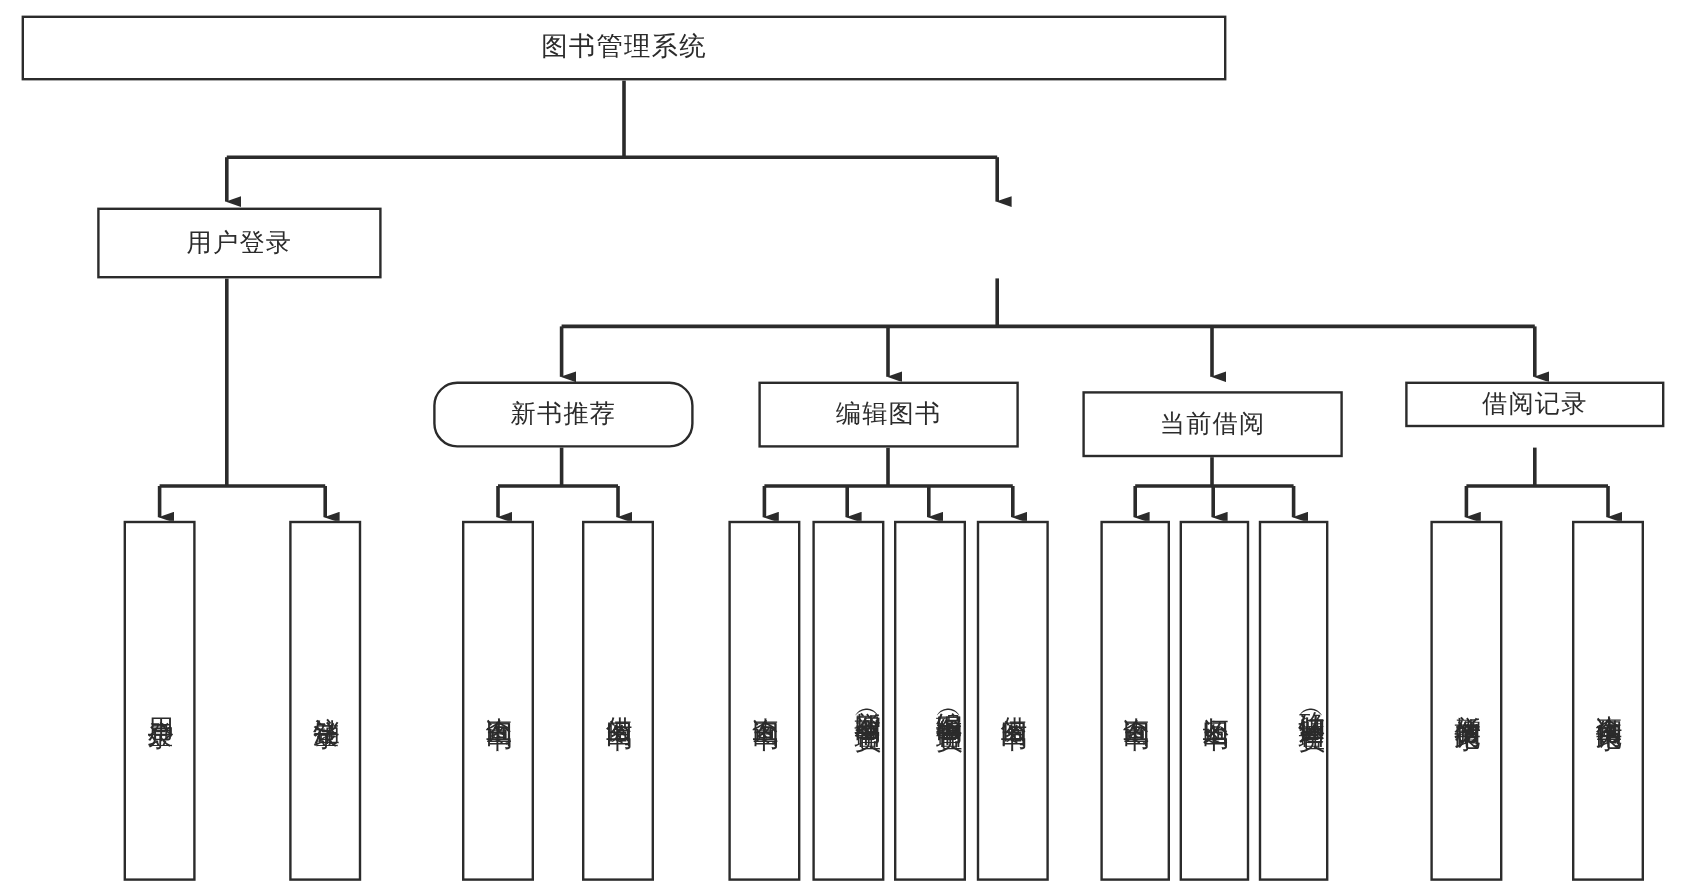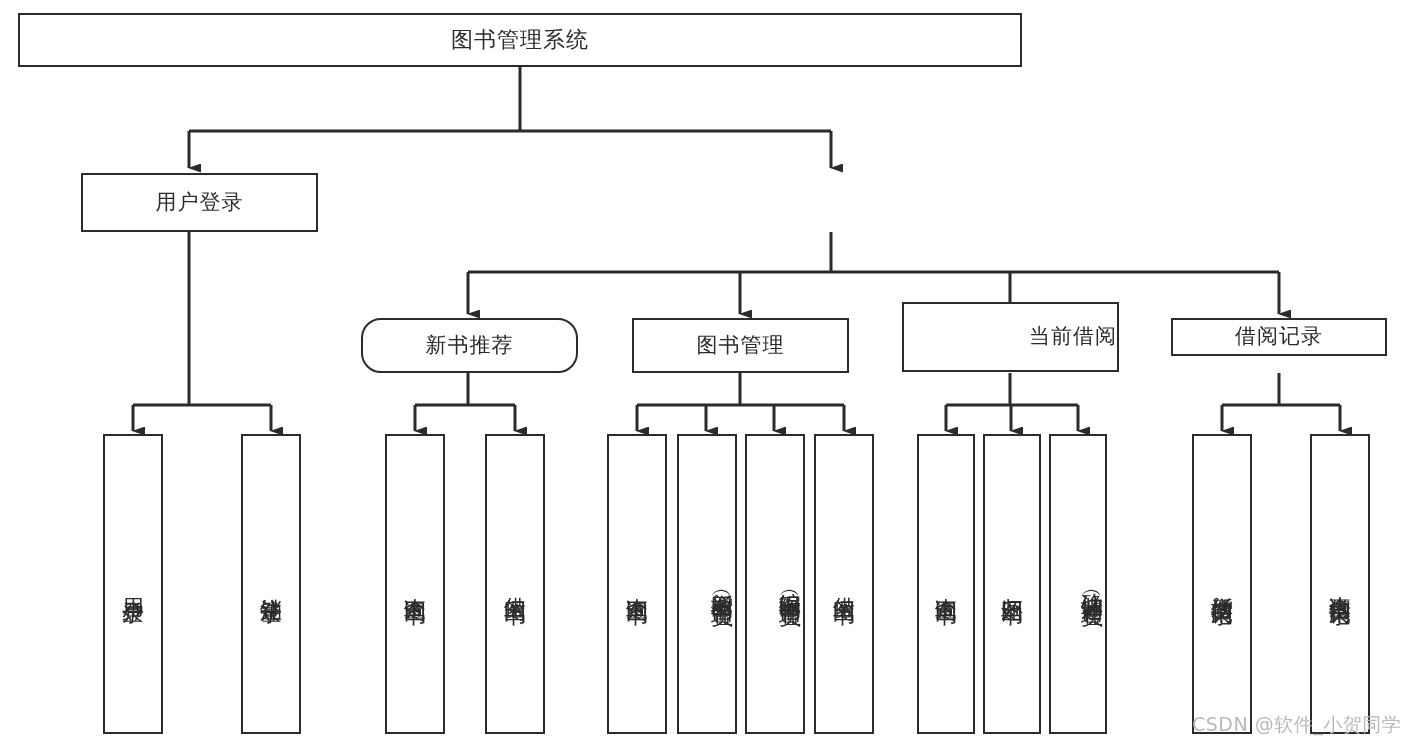--- a/index.html
+++ b/index.html
@@ -139,24 +139,24 @@
   <div class="node h-node" style="left:81px; top:173px; width:237px; height:59px;">
     <span class="node-label">用户登录</span>
   </div>
 
 
   <div class="node h-node" style="left:361px; top:318px; width:217px; height:55px;border-radius:20px;">
     <span class="node-label">新书推荐</span>
   </div>
 
   <div class="node h-node" style="left:632px; top:318px; width:217px; height:55px;">
-    <span class="node-label">图书管理</span>
-  </div>
-
-  <div class="node h-node" style="left:902px; top:302px; width:217px; height:70px;justify-content:flex-end;">
+    <span class="node-label">编辑图书</span>
+  </div>
+
+  <div class="node h-node" style="left:902px; top:326px; width:217px; height:55px;">
     <span class="node-label">当前借阅</span>
   </div>
 
   <div class="node h-node" style="left:1171px; top:318px; width:216px; height:38px;">
     <span class="node-label">借阅记录</span>
   </div>
 
   <div class="node v-node v-mid" style="left:103px; top:434px; width:60px; height:300px;">
     <span class="node-label">用户登录</span>
   </div>
@@ -202,15 +202,14 @@
   </div>
 
   <div class="node v-node v-mid" style="left:1192px; top:434px; width:60px; height:300px;">
     <span class="node-label">新增借阅记录</span>
   </div>
 
   <div class="node v-node v-mid" style="left:1310px; top:434px; width:60px; height:300px;">
     <span class="node-label">查询借阅记录</span>
   </div>
 
-  <div class="watermark">CSDN @软件_小贺同学</div>
 
 </div>
 
 </body></html>

